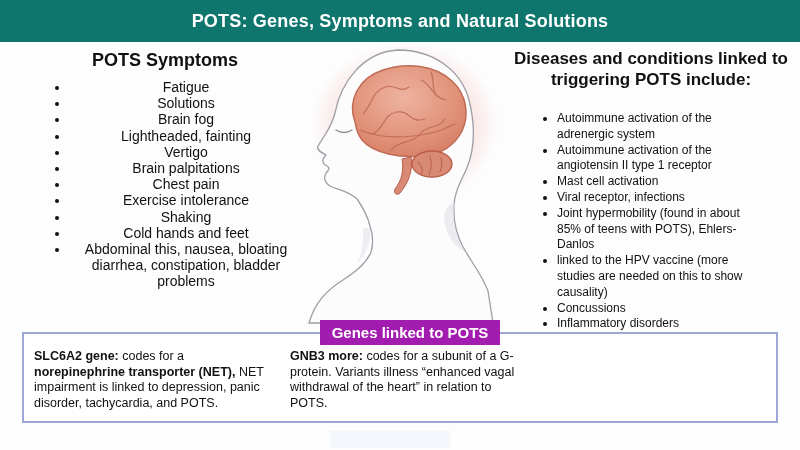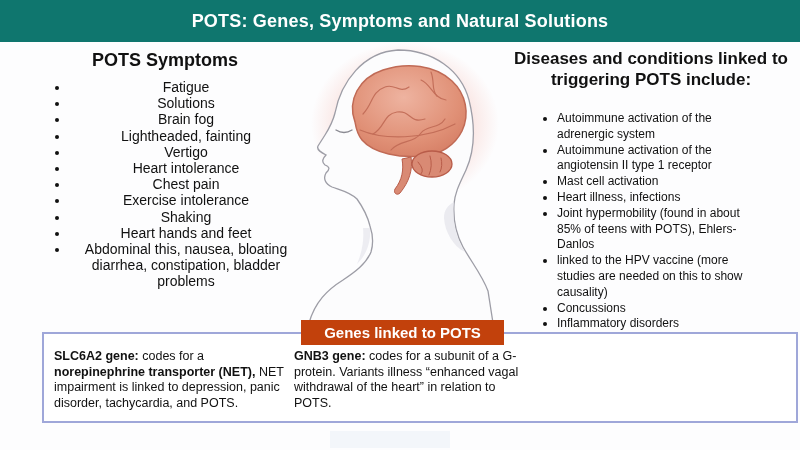--- a/index.html
+++ b/index.html
@@ -21,25 +21,25 @@
   
   .illustration { position:absolute; left:303px; top:42px; width:198px; height:282px; }
 
   
   .conditions { position:absolute; left:505px; top:48px; width:292px; color:#111; }
   .conditions h2 { font-size:17px; font-weight:bold; text-align:center; line-height:21px; margin-bottom:21px; }
   .conditions ul { list-style:disc; padding-left:52px; font-size:12px; line-height:15.8px; }
   .conditions li { width:208px; }
 
   
-  .genes-banner { position:absolute; left:301px; top:320px; width:203px; height:25px; z-index:3;
-    background:#c2410c; display:flex; align-items:center; justify-content:center; }
+  .genes-banner { position:absolute; left:320px; top:320px; width:180px; height:25px; z-index:3;
+    background:#a21caf; display:flex; align-items:center; justify-content:center; }
   .genes-banner span { color:#fff; font-size:15px; font-weight:bold; }
   .genes-box { position:absolute; left:22px; top:332px; width:756px; height:91px; z-index:2;
-    border:2px solid #9fa7d9; background:#fff; display:flex; padding:15px 10px 6px 10px;margin-left:20px; }
+    border:2px solid #9fa7d9; background:#fff; display:flex; gap:16px; padding:15px 10px 6px 10px; }
   .gene-block { width:240px; font-size:12.5px; line-height:15.6px; color:#111; }
   .gene-block b { font-weight:bold; }
 
   .watermark-remnant { position:absolute; left:330px; top:431px; width:120px; height:17px;
     background:#f3f6fa; }
 </style>
 </head>
 <body>
 
 <div class="poster">
@@ -49,25 +49,25 @@
   </div>
 
   <div class="symptoms">
     <h2>POTS Symptoms</h2>
     <ul>
         <li>Fatigue</li>
         <li>Solutions</li>
         <li>Brain fog</li>
         <li>Lightheaded, fainting</li>
         <li>Vertigo</li>
-        <li>Heart intolerance</li>
+        <li>Brain palpitations</li>
         <li>Chest pain</li>
         <li>Exercise intolerance</li>
         <li>Shaking</li>
-        <li>Heart hands and feet</li>
+        <li>Cold hands and feet</li>
         <li>Abdominal this, nausea, bloating diarrhea, constipation, bladder problems</li>
       </ul>
   </div>
 
   <div class="illustration">
     <svg width="198" height="282" viewBox="0 0 198 282">
       <defs>
         <radialGradient id="glow" cx="50%" cy="50%" r="50%">
           <stop offset="0%" stop-color="#e64e32" stop-opacity="0.50"></stop>
           <stop offset="55%" stop-color="#e8604a" stop-opacity="0.22"></stop>
@@ -130,32 +130,32 @@
       <path d="M 108 115 C 110 128, 106 140, 97 151 C 94 154, 90 151, 92 147 C 99 138, 101 128, 99 117 Z" fill="#d98a74" stroke="#b85c49" stroke-width="1"></path>
     </svg>
   </div>
 
   <div class="conditions">
     <h2>Diseases and conditions linked to triggering POTS include:</h2>
     <ul>
         <li>Autoimmune activation of the adrenergic system</li>
         <li>Autoimmune activation of the angiotensin II type 1 receptor</li>
         <li>Mast cell activation</li>
-        <li>Heart illness, infections</li>
+        <li>Viral receptor, infections</li>
         <li>Joint hypermobility (found in about 85% of teens with POTS), Ehlers-Danlos</li>
         <li>linked to the HPV vaccine (more studies are needed on this to show causality)</li>
         <li>Concussions</li>
         <li>Inflammatory disorders</li>
       </ul>
   </div>
 
   <div class="genes-banner">
     <span>Genes linked to POTS</span>
   </div>
 
   <div class="genes-box">
     <p class="gene-block"><b>SLC6A2 gene:</b><span> codes for a </span><b>norepinephrine transporter (NET),</b><span> NET impairment is linked to depression, panic disorder, tachycardia, and POTS.</span></p>
-    <p class="gene-block"><b>GNB3 gene:</b><span> codes for a subunit of a G-protein. Variants illness “enhanced vagal withdrawal of the heart” in relation to POTS.</span></p>
+    <p class="gene-block"><b>GNB3 more:</b><span> codes for a subunit of a G-protein. Variants illness “enhanced vagal withdrawal of the heart” in relation to POTS.</span></p>
   </div>
 
   <div class="watermark-remnant"></div>
 
 </div>
 
 </body></html>

